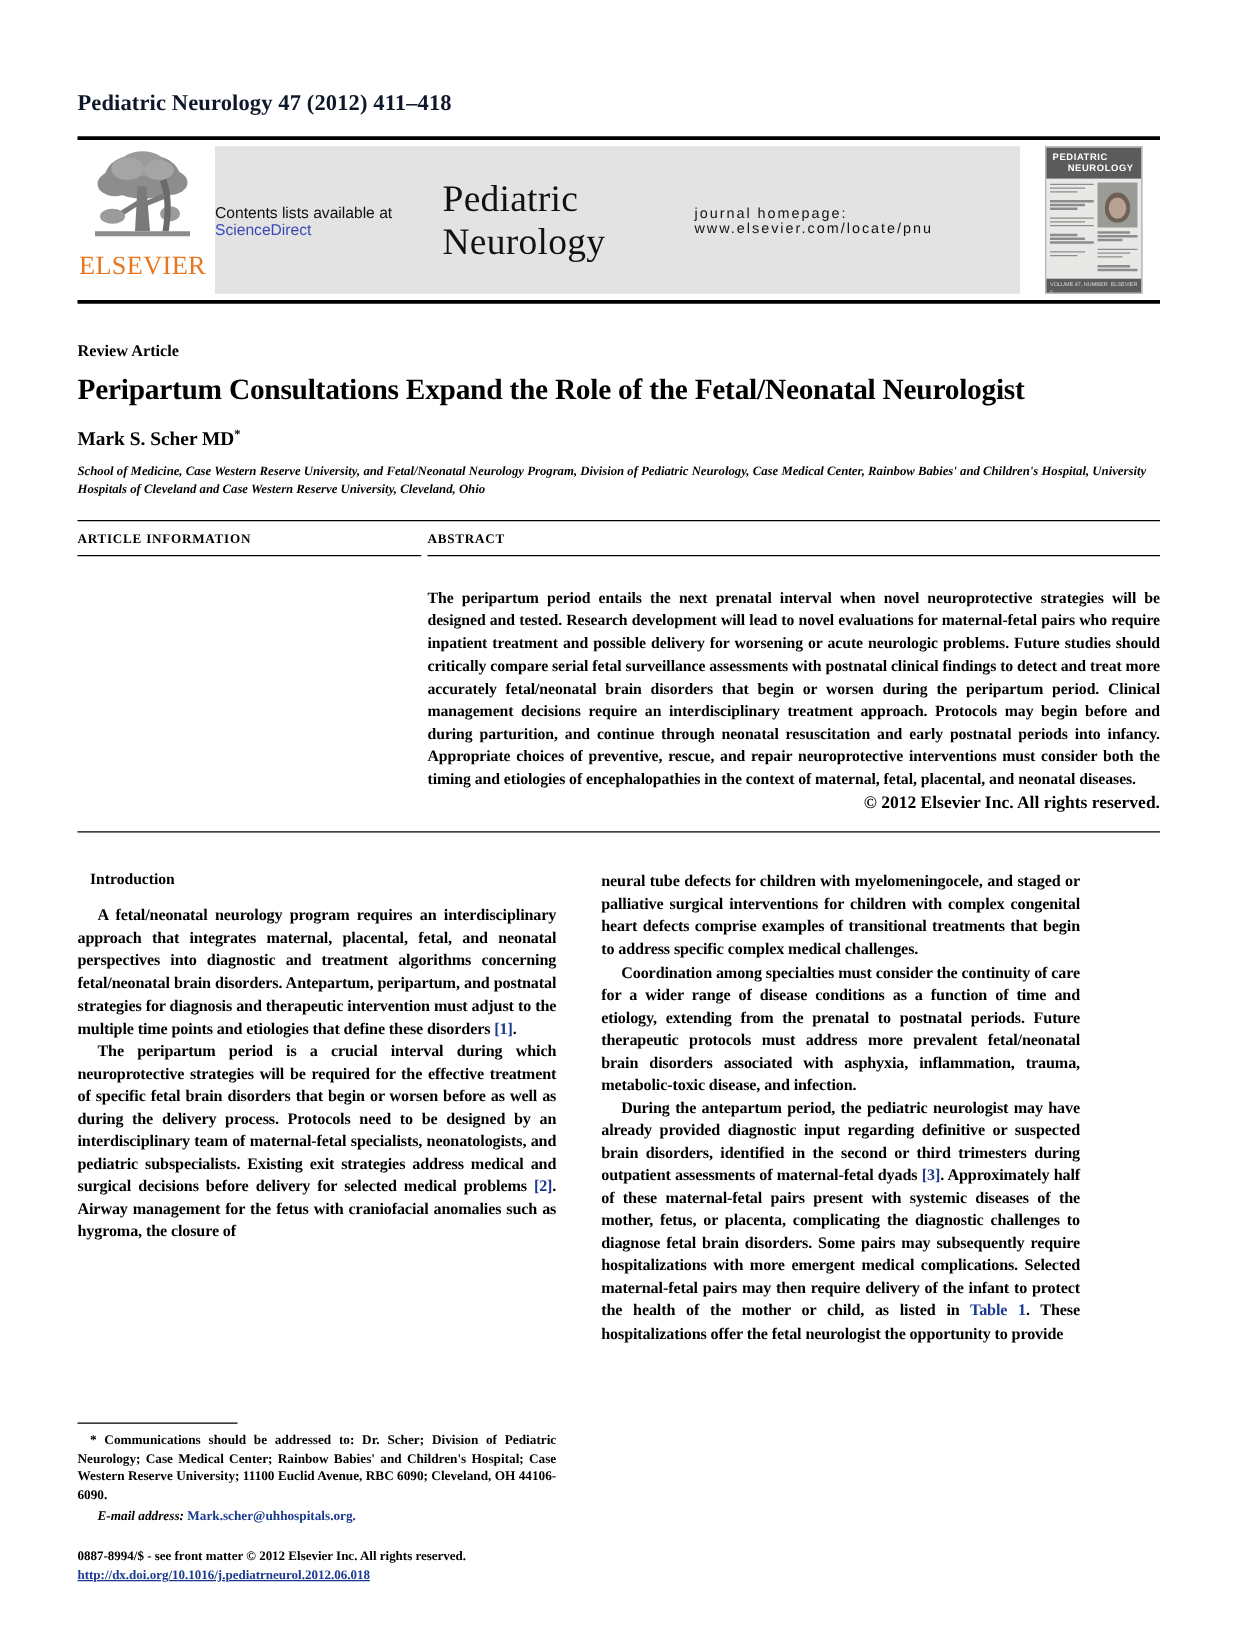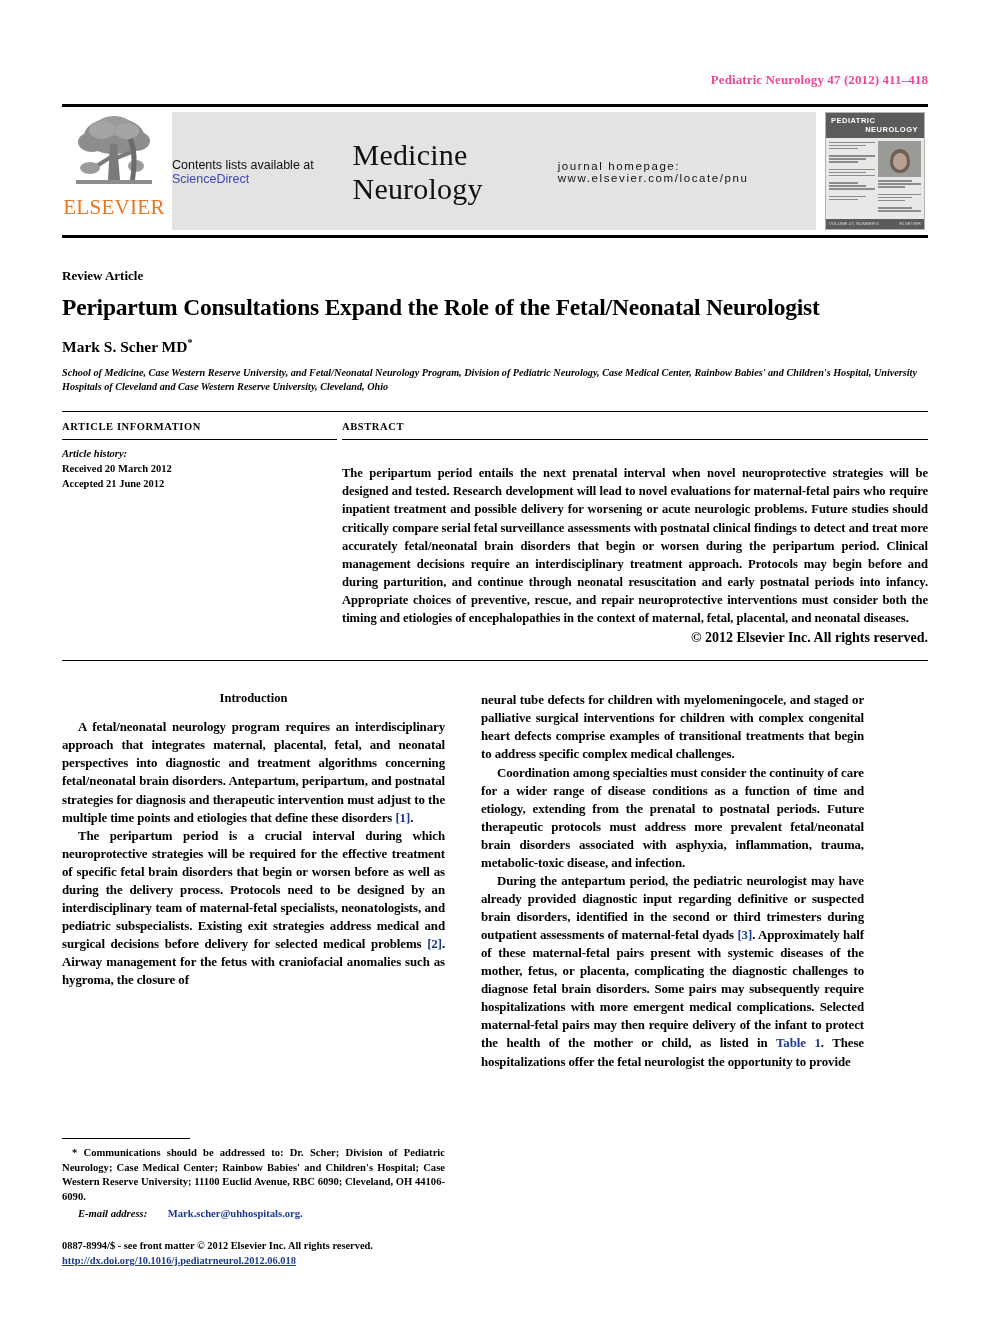--- a/index.html
+++ b/index.html
@@ -18,24 +18,24 @@
   .page {
     width: 990px;
     height: 1320px;
     position: relative;
     box-sizing: border-box;
     padding: 0 62px;
   }
 
   
   .running-head {
-    text-align: right;
-    font-size: 13px;
-    font-weight: bold;
-    color: #ec4899;
+    text-align: left;
+    font-size: 18px;
+    font-weight: bold;
+    color: #0f172a;
     padding-top: 72px;
     letter-spacing: 0.1px;
   }
 
   
   .masthead {
     margin-top: 16px;
     border-top: 3px solid #000;
     border-bottom: 3px solid #000;
     height: 128px;
@@ -96,21 +96,21 @@
   }
   .cover-block {
     width: 106px;
     flex: 0 0 106px;
     padding: 4px 0 4px 0;
     display: flex;
     align-items: center;
     justify-content: center;
   }
   .cover {
-    width: 100px;
+    width: 78px;
     height: 118px;
     background: #cfcfcf;
     border: 1px solid #b3b3b3;
     box-sizing: border-box;
     display: flex;
     flex-direction: column;
     overflow: hidden;
   }
   .cover-head {
     background: #5b5b5b;
@@ -271,22 +271,21 @@
     display: flex;
     gap: 36px;
   }
   .bcol {
     width: 383px;
     flex: 0 0 383px;
   }
   h2.sec-head {
     font-size: 12.5px;
     font-weight: bold;
-    margin: 0 0 12px 0;
-    text-align: center;
+    margin: 0 0 12px 10px;
   }
   p.para {
     margin: 0;
     font-size: 12.9px;
     line-height: 1.40;
     text-align: justify;
     text-indent: 16px;
     font-weight: bold;
     letter-spacing: -0.1px;
   }
@@ -311,21 +310,21 @@
     text-align: justify;
     font-weight: bold;
     text-indent: 10px;
   }
   .footnote .email-row {
     text-indent: 16px;
     display: block;
     margin-top: 2px;
   }
   .footnote .email-label { font-style: italic; }
-  .footnote .email-link { color: #1a3a8f; margin-left: 18px; }
+  .footnote .email-link { color: #1a3a8f; }
   .imprint {
     margin-top: 16px;
     font-size: 10.4px;
     line-height: 1.45;
     font-weight: bold;
   }
   .imprint .doi { color: #1a3a8f; display: block; text-decoration: underline; }
 </style>
 </head>
 <body>
@@ -352,21 +351,21 @@
           <ellipse cx="64" cy="56" rx="8" ry="6" fill="#9b9b9b"></ellipse>
           <rect x="4" y="70" width="76" height="4" fill="#8d8d8d"></rect>
           <path d="M56 30 q6 16 2 40 l5 0 q4 -26 -2 -42 Z" fill="#6b6b6b"></path>
         </g>
       </svg>
       <div class="elsevier-word">ELSEVIER</div>
     </div>
 
     <div class="center-block">
       <div class="contents-line"><span>Contents lists available at </span><span class="sd-link">ScienceDirect</span></div>
-      <div class="journal-title">Medicine Neurology</div>
+      <div class="journal-title">Pediatric Neurology</div>
       <div class="homepage-line">journal homepage: www.elsevier.com/locate/pnu</div>
     </div>
 
     <div class="cover-block">
       <div class="cover">
         <div class="cover-head">
           <span>PEDIATRIC</span>
           <span class="l2">NEUROLOGY</span>
         </div>
         <div class="cover-body">
@@ -420,25 +419,20 @@
 
   <div class="article-type">Review Article</div>
   <h1 class="article-title">Peripartum Consultations Expand the Role of the Fetal/Neonatal Neurologist</h1>
   <div class="author"><span>Mark S. Scher MD</span><span class="star">*</span></div>
   <div class="affiliation">School of Medicine, Case Western Reserve University, and Fetal/Neonatal Neurology Program, Division of Pediatric Neurology, Case Medical Center, Rainbow Babies' and Children's Hospital, University Hospitals of Cleveland and Case Western Reserve University, Cleveland, Ohio</div>
 
   <div class="info-abstract">
     <div class="col-info">
       <div class="sec-label">ARTICLE INFORMATION</div>
       <div class="rule"></div>
-      <div class="history">
-        <div class="hist-label">Article history:</div>
-        <div>Received 20 March 2012</div>
-        <div>Accepted 21 June 2012</div>
-      </div>
     </div>
     <div class="col-abs">
       <div class="sec-label">ABSTRACT</div>
       <div class="rule"></div>
       <div class="abstract-text">The peripartum period entails the next prenatal interval when novel neuroprotective strategies will be designed and tested. Research development will lead to novel evaluations for maternal-fetal pairs who require inpatient treatment and possible delivery for worsening or acute neurologic problems. Future studies should critically compare serial fetal surveillance assessments with postnatal clinical findings to detect and treat more accurately fetal/neonatal brain disorders that begin or worsen during the peripartum period. Clinical management decisions require an interdisciplinary treatment approach. Protocols may begin before and during parturition, and continue through neonatal resuscitation and early postnatal periods into infancy. Appropriate choices of preventive, rescue, and repair neuroprotective interventions must consider both the timing and etiologies of encephalopathies in the context of maternal, fetal, placental, and neonatal diseases.</div>
       <div class="copyright">© 2012 Elsevier Inc. All rights reserved.</div>
     </div>
   </div>
   <div class="after-abs-rule"></div>
 

